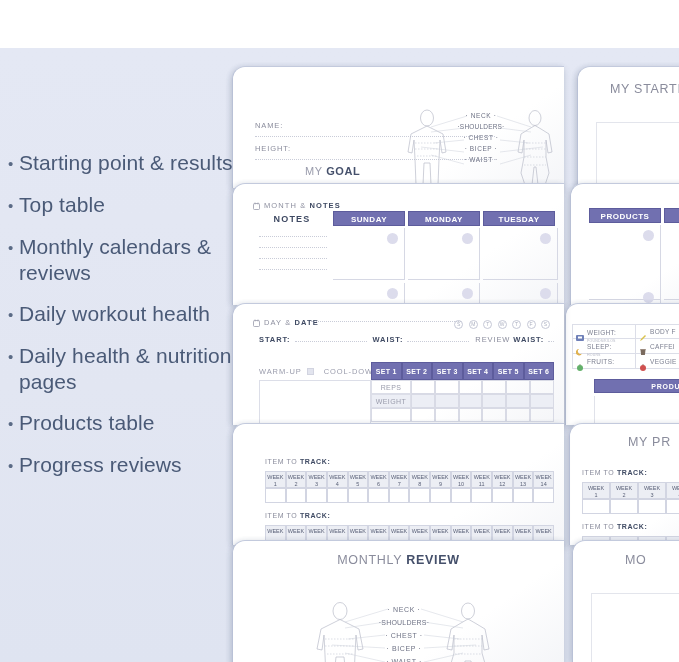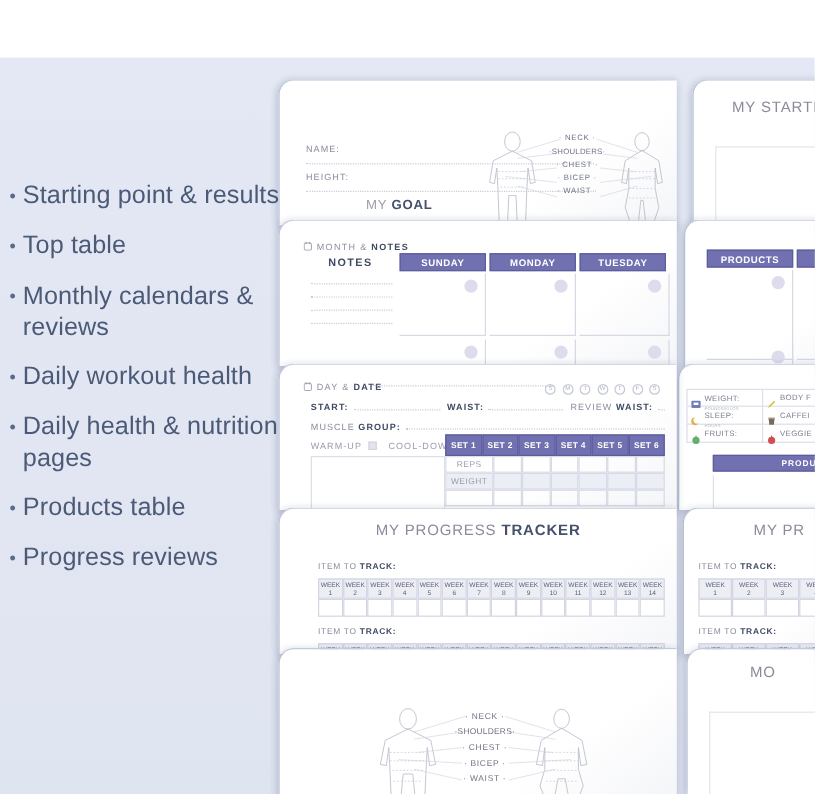--- a/index.html
+++ b/index.html
@@ -367,24 +367,20 @@
 
         <div style="position:absolute; left:26px; top:31px; right:10px; display:flex; align-items:flex-end; font-size:7.5px;">
           <span class="field-label" style="color:#3f4a63; font-weight:bold;">START:</span>
           <span class="dotline" style="flex:0 0 72px; margin:0 6px 2px 4px;"></span>
           <span class="field-label" style="color:#3f4a63; font-weight:bold;">WAIST:</span>
           <span class="dotline" style="flex:0 0 62px; margin:0 6px 2px 4px;"></span>
           <span class="field-label"><span>REVIEW </span><b>WAIST:</b></span>
           <span class="dotline" style="flex:1 1 auto; margin:0 0 2px 4px;"></span>
         </div>
 
-        <div style="position:absolute; left:26px; top:47px; right:10px; display:flex; align-items:flex-end;">
-          <span class="field-label"><span>MUSCLE </span><b>GROUP:</b></span>
-          <span class="dotline" style="flex:1 1 auto; margin:0 0 2px 4px;"></span>
-        </div>
 
         <div style="position:absolute; left:26px; top:63px; display:flex; align-items:center; gap:5px;">
           <span class="field-label" style="color:#9a9cac;">WARM-UP</span>
           <span class="chk"></span>
           <span class="field-label" style="color:#9a9cac; margin-left:5px;">COOL-DOWN</span>
           <span class="chk"></span>
         </div>
 
         <div style="position:absolute; left:138px; top:58px; right:10px; display:flex;">
           <div class="set-head" style="flex:1;">SET 1</div>
@@ -455,23 +451,20 @@
           <div class="week-head" style="width:28px;">WEEK<br>2</div>
           <div class="week-head" style="width:28px;">WEEK<br>3</div>
           <div class="week-head" style="width:28px;">WEEK<br>4</div>
 
         </div>
       </div>
     </div>
 
     <div class="card" style="left:232px; top:375px; width:332px; height:122px;">
       <div class="card-inner">
-        <div class="doc-title" style="margin-top:11px;">
-          <span>MY PROGRESS </span><b>TRACKER</b>
-        </div>
 
         <div style="position:absolute; left:32px; top:34px; font-size:7px; color:#8a8c9c; letter-spacing:.6px;">
           <span>ITEM TO </span><b style="color:#3f4a63;">TRACK:</b>
         </div>
         <div id="pt-head-1" style="position:absolute; left:32px; top:47px; right:10px; display:flex;">
             <div class="week-head" style="flex: 1 1 0%;"><span>WEEK</span><br><span>1</span></div>
             <div class="week-head" style="flex: 1 1 0%;"><span>WEEK</span><br><span>2</span></div>
             <div class="week-head" style="flex: 1 1 0%;"><span>WEEK</span><br><span>3</span></div>
             <div class="week-head" style="flex: 1 1 0%;"><span>WEEK</span><br><span>4</span></div>
             <div class="week-head" style="flex: 1 1 0%;"><span>WEEK</span><br><span>5</span></div>
@@ -528,20 +521,23 @@
       <div class="card-inner">
         <div class="doc-title" style="text-align:left; padding-left:52px; margin-top:12px;">
           <span>MO</span>
         </div>
         <div style="position:absolute; left:18px; top:40px; right:-4px; bottom:0; border:1px solid #e3e5ec; border-right:none; background:#fff;"></div>
       </div>
     </div>
 
     <div class="card" style="left:232px; top:492px; width:332px; height:125px;">
       <div class="card-inner">
+        <div class="doc-title" style="margin-top:12px;">
+          <span>MONTHLY </span><b>REVIEW</b>
+        </div>
 
         <div style="position:absolute; left:75px; top:48px; width:190px; height:76px;">
           <svg width="190" height="76" viewBox="0 0 190 76">
             <g fill="none" stroke="#b9bcc9" stroke-width="0.7">
               <ellipse cx="32" cy="10" rx="7" ry="8.5"></ellipse>
               <path d="M32 18.5 L25 22 L13 28 L9 48 L14 49 L16 34 L17 54 L18 76 L26 76 L28 56 L32 56 L36 56 L38 76 L46 76 L47 54 L48 34 L50 49 L55 48 L51 28 L39 22 Z"></path>
               <path d="M17 38 h30 M17 45 h30 M19 53 h26 M20 62 h24" stroke-dasharray="1.5 1.5" stroke="#ccd0da"></path>
               <ellipse cx="160" cy="10" rx="6.5" ry="8"></ellipse>
               <path d="M160 18 L153 22 L143 28 L139 48 L144 49 L146 34 L146 52 L142 66 L146 76 L154 76 L157 60 L160 60 L163 60 L166 76 L174 76 L178 66 L174 52 L174 34 L176 49 L181 48 L177 28 L167 22 Z"></path>
               <path d="M146 38 h28 M146 45 h28 M147 53 h26 M147 62 h26" stroke-dasharray="1.5 1.5" stroke="#ccd0da"></path>

